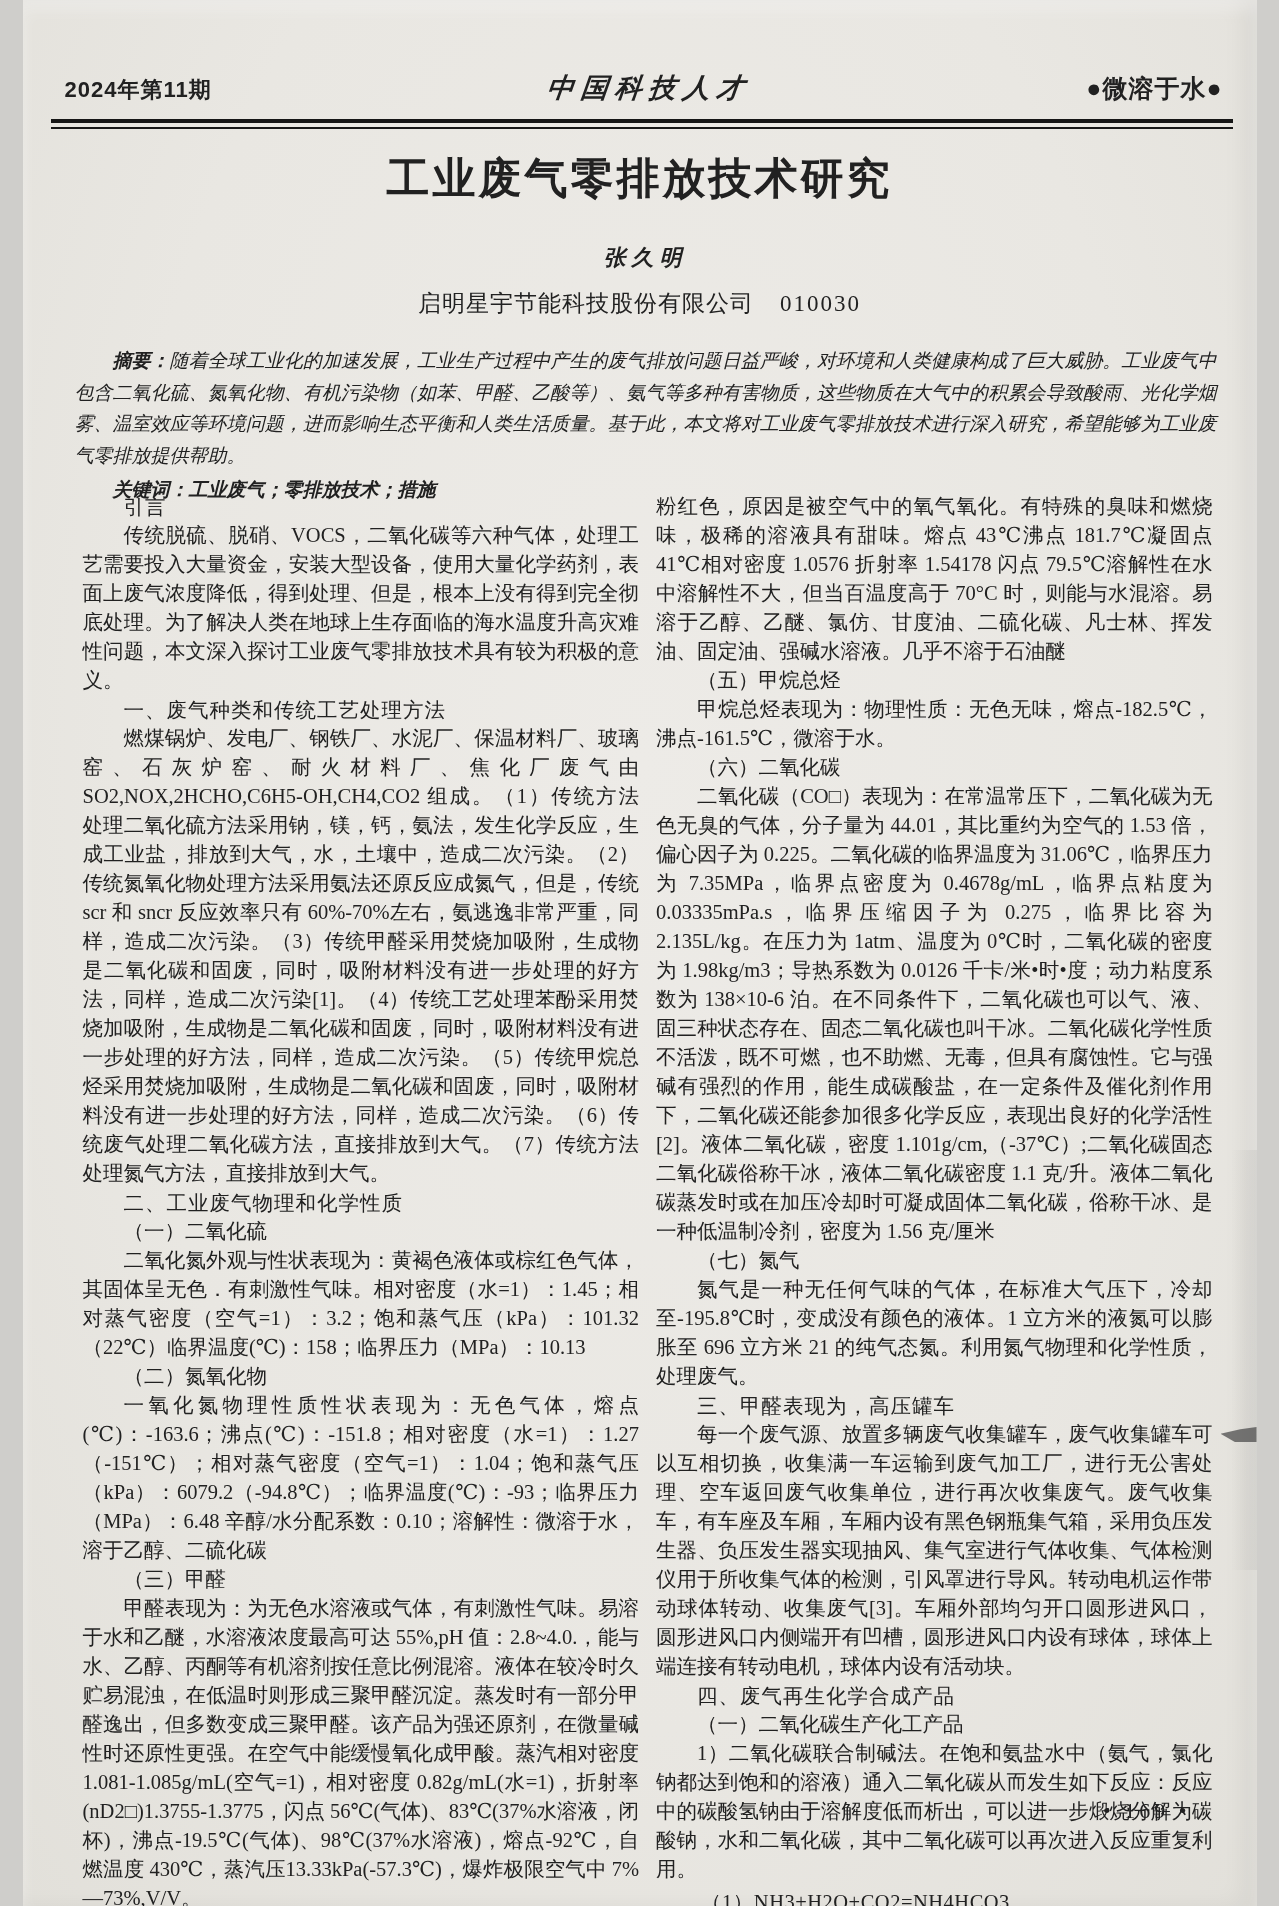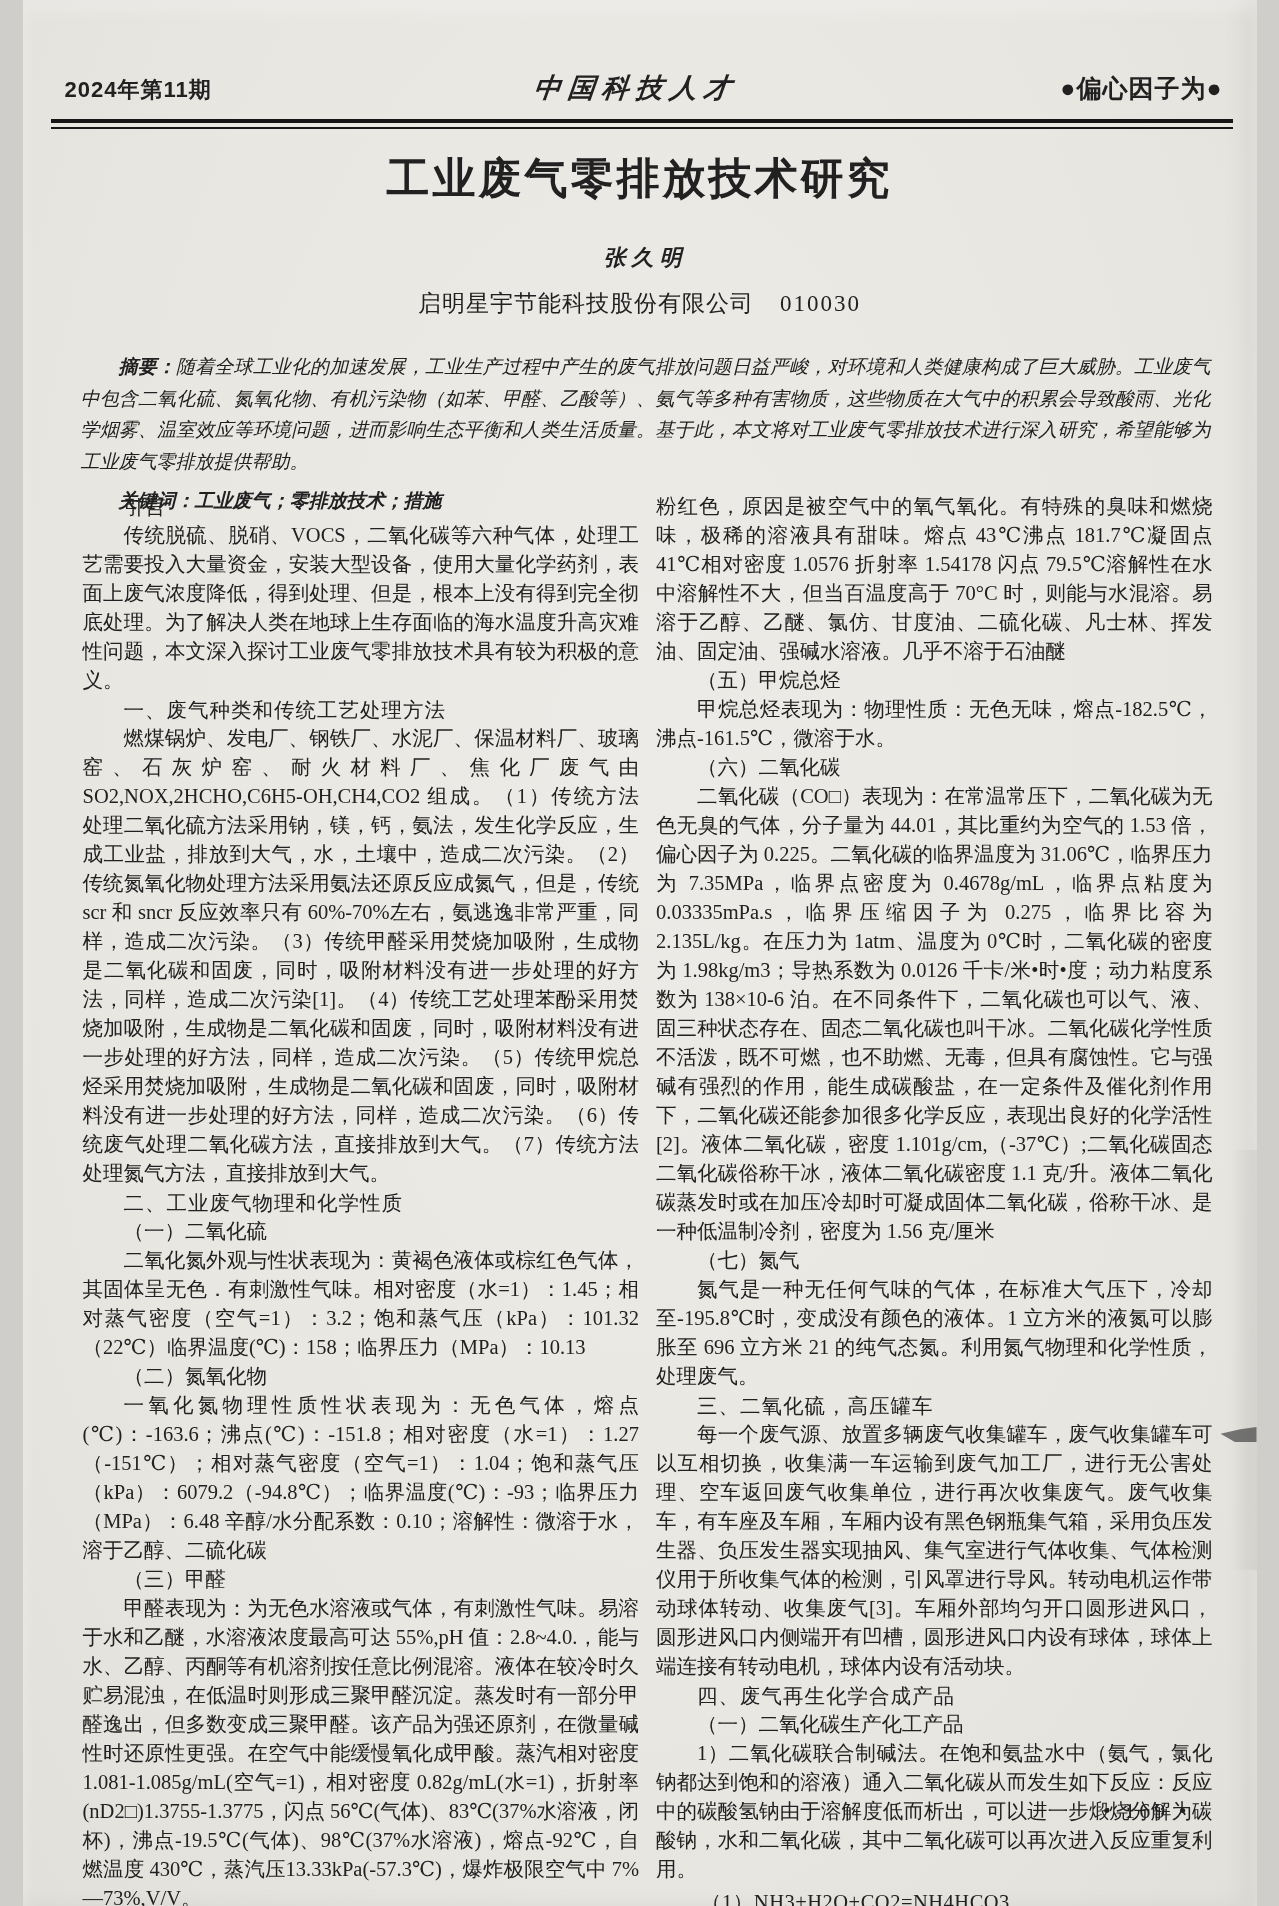--- a/index.html
+++ b/index.html
@@ -19,21 +19,21 @@
   .journal{font-style:italic;font-weight:bold;font-size:27px;letter-spacing:7px;transform:skewX(-6deg);}
   .section-badge{font-family:"Liberation Sans","DejaVu Sans",sans-serif;font-weight:bold;font-size:25px;letter-spacing:1px;}
   .rule{position:absolute;top:119px;left:28px;right:24px;height:4px;border-top:4px solid #161616;border-bottom:2px solid #161616;}
   
   .title{position:absolute;top:150px;left:0;right:0;text-align:center;font-size:43px;font-weight:bold;letter-spacing:3px;}
   .author{position:absolute;top:243px;left:12px;right:0;text-align:center;font-size:22px;font-style:italic;font-weight:bold;letter-spacing:6px;}
   .affiliation{position:absolute;top:288px;left:0;right:0;text-align:center;font-size:23px;letter-spacing:1px;}
   .affiliation .code{margin-left:26px;letter-spacing:2px;}
   
   .abstract-block{position:absolute;top:343px;left:50px;right:38px;font-size:19px;line-height:31.5px;text-align:justify;font-style:italic;}
-  .abstract-block p{margin:8px;text-indent:2em;}
+  .abstract-block p{margin:2px;text-indent:2em;}
   .abstract-block .lbl{font-weight:bold;}
   .abstract-block .kw{margin-top:3px;}
   
   .columns{position:absolute;top:492px;left:60px;right:44px;display:flex;gap:17px;font-size:20.5px;line-height:29px;text-align:justify;}
   .col{flex:1;min-width:0;}
   .col p{margin:0;}
   .col p.heading{font-family:"Liberation Sans","DejaVu Sans",sans-serif;font-weight:normal;text-indent:2em;letter-spacing:1px;}
   .col p.subheading{text-indent:2em;}
   .col p.para{text-indent:2em;}
   .col p.para-cont{text-indent:0;}
@@ -47,21 +47,21 @@
     background:linear-gradient(to left, rgba(120,120,118,0.10), rgba(120,120,118,0));}
 </style>
 </head>
 <body>
 
 <div class="page">
 
   <div class="header">
     <span class="issue">2024年第11期</span>
     <span class="journal">中国科技人才</span>
-    <span class="section-badge">●偏心因子为●</span>
+    <span class="section-badge">●微溶于水●</span>
   </div>
   <div class="rule"></div>
 
   <div class="title">工业废气零排放技术研究</div>
   <div class="author">张久明</div>
   <div class="affiliation">
     <span>启明星宇节能科技股份有限公司</span><span class="code">010030</span>
   </div>
 
   <div class="abstract-block">
@@ -85,21 +85,21 @@
         <p class="subheading">（四）苯酚</p>
       </div>
     <div class="col" id="right-col">
         <p class="para-cont">粉红色，原因是被空气中的氧气氧化。有特殊的臭味和燃烧味，极稀的溶液具有甜味。熔点 43℃沸点 181.7℃凝固点 41℃相对密度 1.0576 折射率 1.54178 闪点 79.5℃溶解性在水中溶解性不大，但当百温度高于 70°C 时，则能与水混溶。易溶于乙醇、乙醚、氯仿、甘度油、二硫化碳、凡士林、挥发油、固定油、强碱水溶液。几乎不溶于石油醚</p>
         <p class="subheading">（五）甲烷总烃</p>
         <p class="para">甲烷总烃表现为：物理性质：无色无味，熔点-182.5℃，沸点-161.5℃，微溶于水。</p>
         <p class="subheading">（六）二氧化碳</p>
         <p class="para">二氧化碳（CO□）表现为：在常温常压下，二氧化碳为无色无臭的气体，分子量为 44.01，其比重约为空气的 1.53 倍，偏心因子为 0.225。二氧化碳的临界温度为 31.06℃，临界压力为 7.35MPa，临界点密度为 0.4678g/mL，临界点粘度为 0.03335mPa.s，临界压缩因子为 0.275，临界比容为 2.135L/kg。在压力为 1atm、温度为 0℃时，二氧化碳的密度为 1.98kg/m3；导热系数为 0.0126 千卡/米•时•度；动力粘度系数为 138×10-6 泊。在不同条件下，二氧化碳也可以气、液、固三种状态存在、固态二氧化碳也叫干冰。二氧化碳化学性质不活泼，既不可燃，也不助燃、无毒，但具有腐蚀性。它与强碱有强烈的作用，能生成碳酸盐，在一定条件及催化剂作用下，二氧化碳还能参加很多化学反应，表现出良好的化学活性[2]。液体二氧化碳，密度 1.101g/cm,（-37℃）;二氧化碳固态二氧化碳俗称干冰，液体二氧化碳密度 1.1 克/升。液体二氧化碳蒸发时或在加压冷却时可凝成固体二氧化碳，俗称干冰、是一种低温制冷剂，密度为 1.56 克/厘米</p>
         <p class="subheading">（七）氮气</p>
         <p class="para">氮气是一种无任何气味的气体，在标准大气压下，冷却至-195.8℃时，变成没有颜色的液体。1 立方米的液氮可以膨胀至 696 立方米 21 的纯气态氮。利用氮气物理和化学性质，处理废气。</p>
-        <p class="heading">三、二氧化硫，高压罐车</p>
+        <p class="heading">三、甲醛表现为，高压罐车</p>
         <p class="para">每一个废气源、放置多辆废气收集罐车，废气收集罐车可以互相切换，收集满一车运输到废气加工厂，进行无公害处理、空车返回废气收集单位，进行再次收集废气。废气收集车，有车座及车厢，车厢内设有黑色钢瓶集气箱，采用负压发生器、负压发生器实现抽风、集气室进行气体收集、气体检测仪用于所收集气体的检测，引风罩进行导风。转动电机运作带动球体转动、收集废气[3]。车厢外部均匀开口圆形进风口，圆形进风口内侧端开有凹槽，圆形进风口内设有球体，球体上端连接有转动电机，球体内设有活动块。</p>
         <p class="heading">四、废气再生化学合成产品</p>
         <p class="subheading">（一）二氧化碳生产化工产品</p>
         <p class="para">1）二氧化碳联合制碱法。在饱和氨盐水中（氨气，氯化钠都达到饱和的溶液）通入二氧化碳从而发生如下反应：反应中的碳酸氢钠由于溶解度低而析出，可以进一步煅烧分解为碳酸钠，水和二氧化碳，其中二氧化碳可以再次进入反应重复利用。</p>
         <p class="formula">（1）NH3+H2O+CO2=NH4HCO3</p>
         <p class="formula">(2)NH4HCO3+NaCl=NH4Cl+NaHCO3↓</p>
       </div>
   </div>
 
   <div class="page-number">• 169 •</div>

